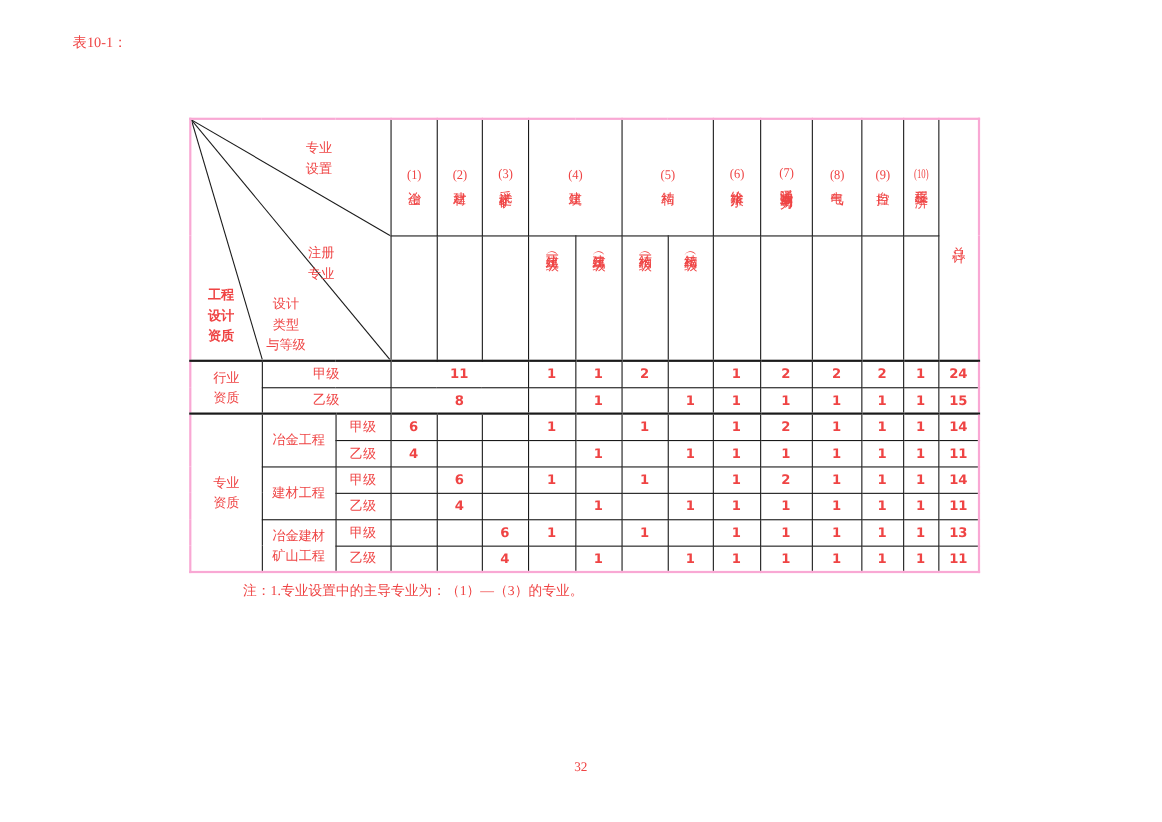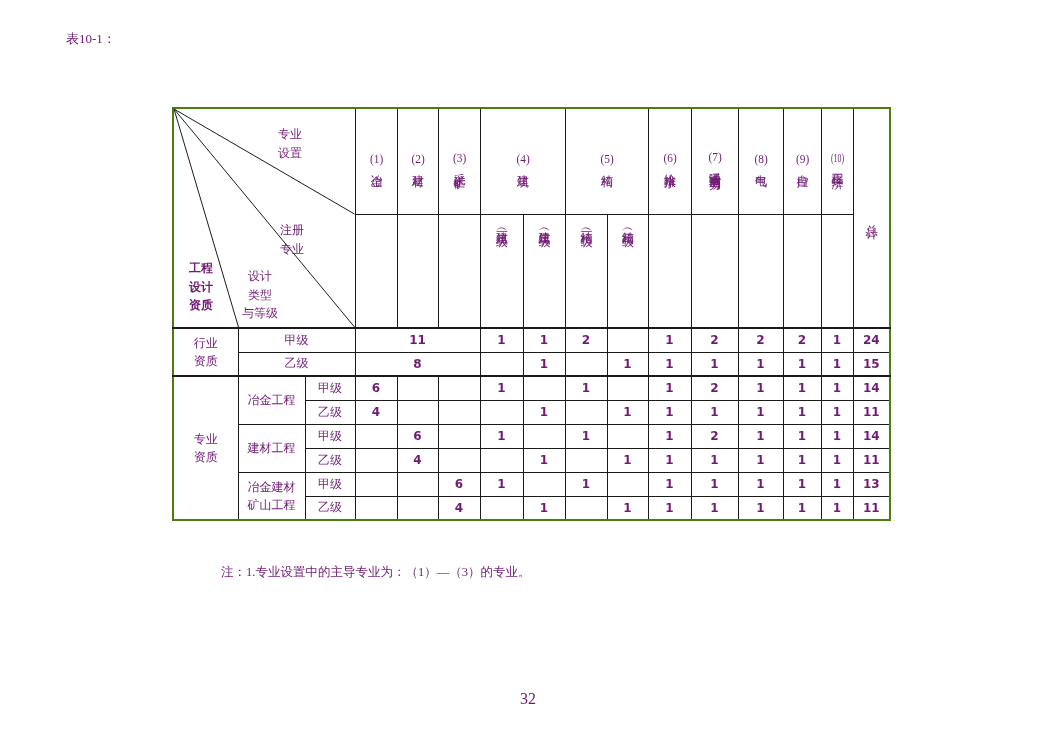--- a/index.html
+++ b/index.html
@@ -1,22 +1,22 @@
 <!DOCTYPE html>
 <html><head>
 <meta charset="utf-8">
 <style>
   html,body{margin:0;padding:0;background:#fff;}
   .page{position:relative;width:1056px;height:747px;background:#ffffff;
-        font-family:"Liberation Serif",serif;color:#701a75;overflow:hidden;}
+        font-family:"Liberation Serif",serif;color:#ef4444;overflow:hidden;}
   .tableref{position:absolute;left:66px;top:30px;font-size:13px;}
   .title{position:absolute;left:0;top:56px;width:100%;text-align:center;
          font-family:"Liberation Sans",sans-serif;font-weight:700;font-size:17px;letter-spacing:1px;}
   table.grid{position:absolute;left:172px;top:107px;border-collapse:collapse;
-             table-layout:fixed;border:2px solid #4d7c0f;}
+             table-layout:fixed;border:2px solid #f9a8d4;}
   .grid td{border:1px solid #1a1a1a;padding:0;vertical-align:middle;text-align:center;
            font-size:12px;overflow:hidden;}
   tr.hr1{height:106px;} tr.hr2{height:114px;} tr.br{height:24px;}
   tr.thick td{border-top:2px solid #1a1a1a;}
   td.ch{vertical-align:top;}
   .vtext{writing-mode:vertical-rl;text-orientation:mixed;margin:5px auto 0;
          height:92px;line-height:1.6;letter-spacing:1px;font-size:12px;}
   .tcy{text-combine-upright:all;-webkit-text-combine:horizontal;}
   td.sub{vertical-align:top;}
   .vsub{writing-mode:vertical-rl;text-orientation:mixed;margin:7px auto 0;
@@ -27,24 +27,24 @@
   .pre{white-space:pre-line;line-height:1.5;}
   .num{font-family:"DejaVu Sans","Liberation Sans",sans-serif;font-weight:700;font-size:12px;}
   td.corner{position:relative;padding:0;}
   .diag{position:absolute;inset:0;width:100%;height:100%;}
   .diag line{stroke:#1a1a1a;stroke-width:1;}
   .cl{position:absolute;white-space:pre-line;text-align:center;font-size:12px;line-height:1.55;}
   .cl-a{left:88px;top:16px;width:56px;}
   .cl-b{left:92px;top:112px;width:52px;}
   .cl-c{left:56px;top:158px;width:60px;}
   .cl-d{left:4px;top:150px;width:46px;font-weight:bold;}
-  .note{position:absolute;font-size:12.5px;line-height:20px;margin-top:35px;}
+  .note{position:absolute;font-size:12.5px;line-height:20px;}
   .note1{left:221px;top:527px;}
   .note2{left:247px;top:547px;}
-  .pageno{position:absolute;left:0;top:690px;width:100%;text-align:center;font-size:16px;}
+  .pageno{position:absolute;left:0;top:690px;width:100%;text-align:center;font-size:12px;}
 </style>
 </head>
 <body>
 
 <div class="page">
 
   <div class="tableref">表10-1：</div>
 
   <table class="grid">
     <colgroup>

